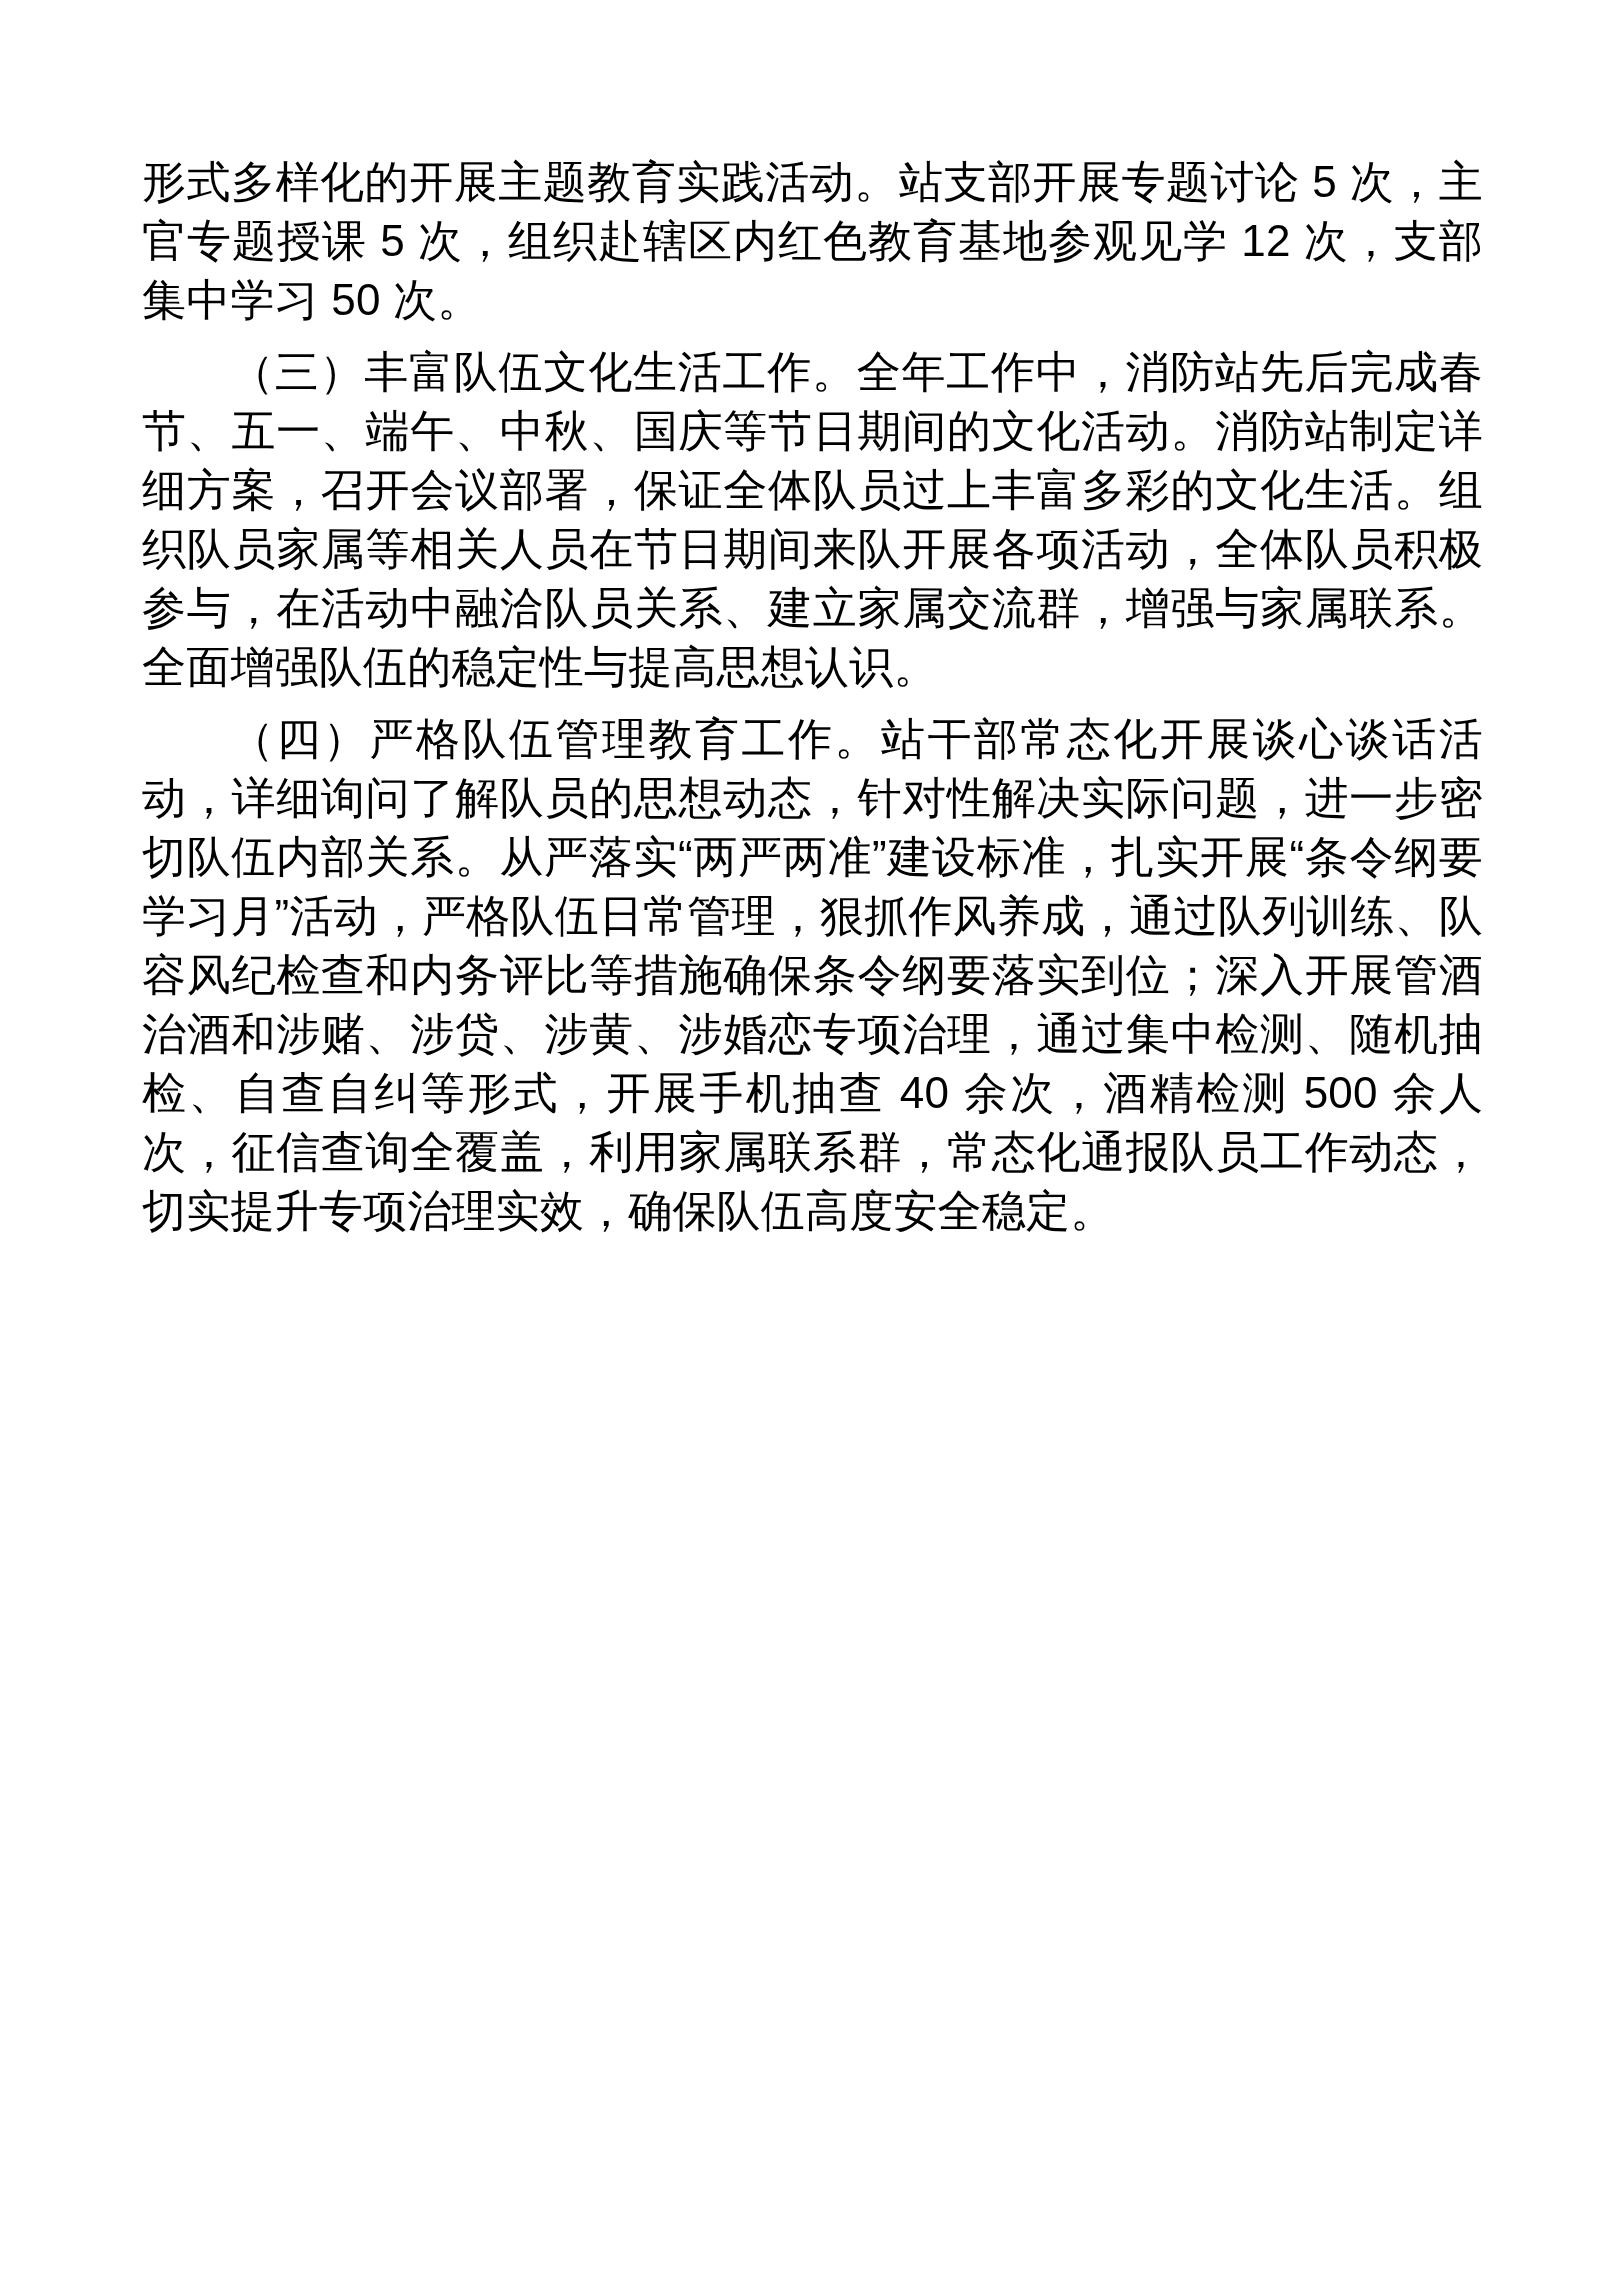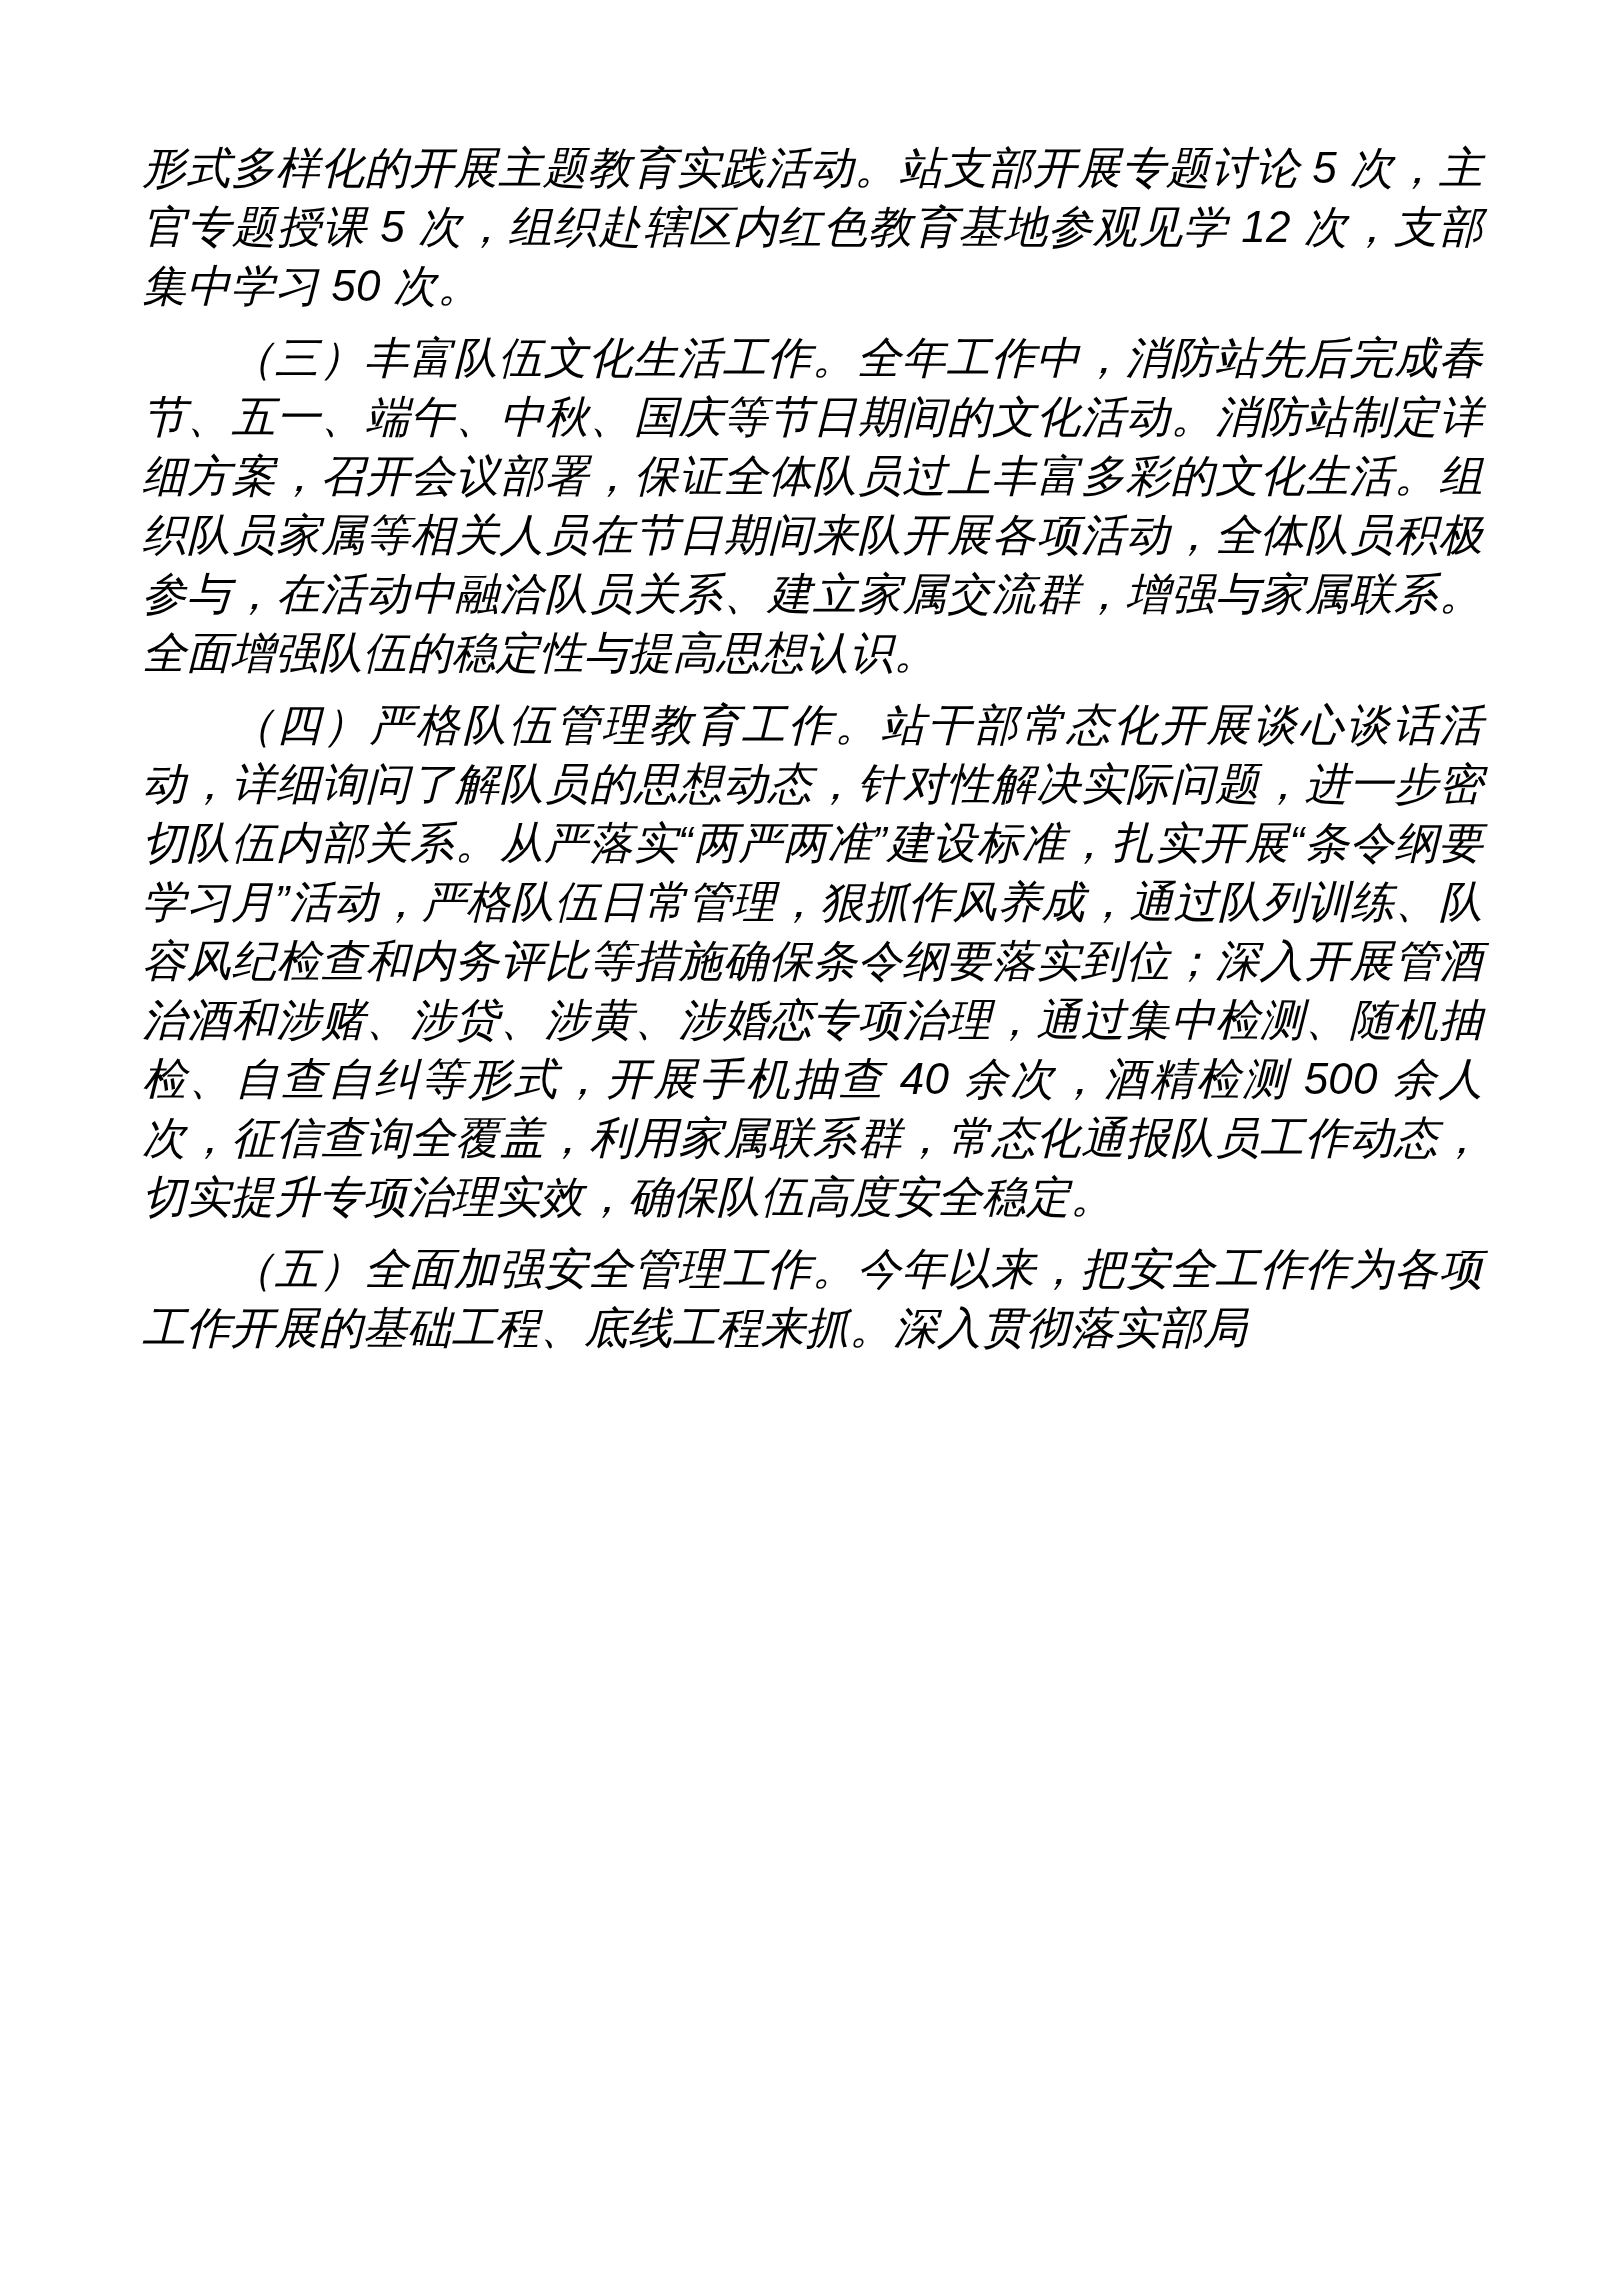--- a/index.html
+++ b/index.html
@@ -15,23 +15,22 @@
     position: relative;
     width: 1621px;
     height: 2293px;
     background: #ffffff;
     overflow: hidden;
     box-sizing: border-box;
   }
   .text-column {
     position: absolute;
     left: 142px;
-    top: 138px;
+    top: 152px;
     width: 1341px;
-    font-style: italic;
   }
   .para {
     margin: 0;
     font-size: 44px;
     line-height: 59px;
     color: #000000;
     text-align: justify;
     text-justify: inter-character;
     text-align-last: left;
     letter-spacing: 0.2px;
@@ -50,17 +49,16 @@
 
 <div class="page">
   <div class="text-column">
 
     <p class="para">形式多样化的开展主题教育实践活动。站支部开展专题讨论 5 次，主官专题授课 5 次，组织赴辖区内红色教育基地参观见学 12 次，支部集中学习 50 次。</p>
 
     <p class="para indent">（三）丰富队伍文化生活工作。全年工作中，消防站先后完成春节、五一、端午、中秋、国庆等节日期间的文化活动。消防站制定详细方案，召开会议部署，保证全体队员过上丰富多彩的文化生活。组织队员家属等相关人员在节日期间来队开展各项活动，全体队员积极参与，在活动中融洽队员关系、建立家属交流群，增强与家属联系。全面增强队伍的稳定性与提高思想认识。</p>
 
     <p class="para indent">（四）严格队伍管理教育工作。站干部常态化开展谈心谈话活动，详细询问了解队员的思想动态，针对性解决实际问题，进一步密切队伍内部关系。从严落实“两严两准”建设标准，扎实开展“条令纲要学习月”活动，严格队伍日常管理，狠抓作风养成，通过队列训练、队容风纪检查和内务评比等措施确保条令纲要落实到位；深入开展管酒治酒和涉赌、涉贷、涉黄、涉婚恋专项治理，通过集中检测、随机抽检、自查自纠等形式，开展手机抽查 40 余次，酒精检测 500 余人次，征信查询全覆盖，利用家属联系群，常态化通报队员工作动态，切实提升专项治理实效，确保队伍高度安全稳定。</p>
 
-    <p class="para indent">（五）全面加强安全管理工作。今年以来，把安全工作作为各项工作开展的基础工程、底线工程来抓。深入贯彻落实部局</p>
 
   </div>
 </div>
 
 
 </body></html>

